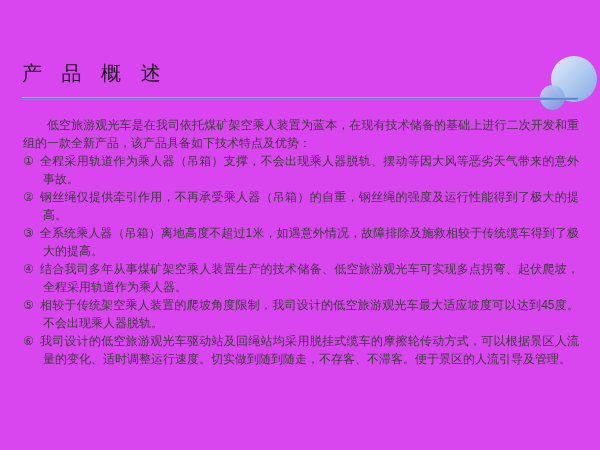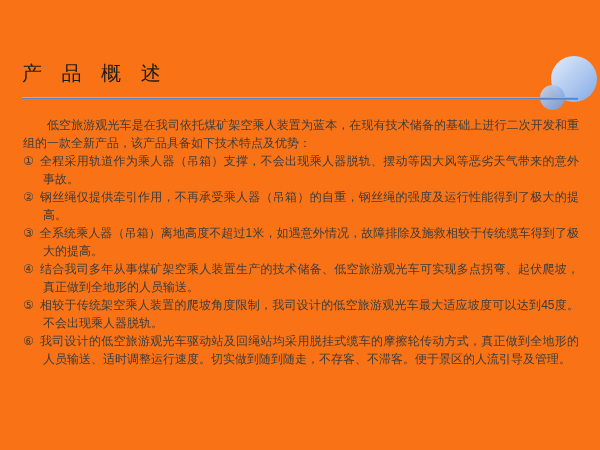--- a/index.html
+++ b/index.html
@@ -5,21 +5,21 @@
   html, body {
     margin: 0;
     padding: 0;
     background: #ffffff;
     font-family: "Liberation Sans", "DejaVu Sans", sans-serif;
   }
   .slide {
     position: relative;
     width: 600px;
     height: 450px;
-    background: #f97316;
+    background: #d946ef;
     overflow: hidden;
   }
   .page-title {
     position: absolute;
     left: 22px;
     top: 60px;
     font-size: 20px;
     letter-spacing: 7px;
     color: #1c1c1c;
     white-space: nowrap;
@@ -104,25 +104,25 @@
 
         <li class="feature-item">
           <span class="feature-marker">②</span><span>钢丝绳仅提供牵引作用，不再承受乘人器（吊箱）的自重，钢丝绳的强度及运行性能得到了极大的提高。</span>
         </li>
 
         <li class="feature-item">
           <span class="feature-marker">③</span><span>全系统乘人器（吊箱）离地高度不超过1米，如遇意外情况，故障排除及施救相较于传统缆车得到了极大的提高。</span>
         </li>
 
         <li class="feature-item">
-          <span class="feature-marker">④</span><span>结合我司多年从事煤矿架空乘人装置生产的技术储备、低空旅游观光车可实现多点拐弯、起伏爬坡，真正做到全地形的人员输送。</span>
+          <span class="feature-marker">④</span><span>结合我司多年从事煤矿架空乘人装置生产的技术储备、低空旅游观光车可实现多点拐弯、起伏爬坡，全程采用轨道作为乘人器。</span>
         </li>
 
         <li class="feature-item">
           <span class="feature-marker">⑤</span><span>相较于传统架空乘人装置的爬坡角度限制，我司设计的低空旅游观光车最大适应坡度可以达到45度。不会出现乘人器脱轨。</span>
         </li>
 
         <li class="feature-item">
-          <span class="feature-marker">⑥</span><span>我司设计的低空旅游观光车驱动站及回绳站均采用脱挂式缆车的摩擦轮传动方式，真正做到全地形的人员输送、适时调整运行速度。切实做到随到随走，不存客、不滞客。便于景区的人流引导及管理。</span>
+          <span class="feature-marker">⑥</span><span>我司设计的低空旅游观光车驱动站及回绳站均采用脱挂式缆车的摩擦轮传动方式，可以根据景区人流量的变化、适时调整运行速度。切实做到随到随走，不存客、不滞客。便于景区的人流引导及管理。</span>
         </li>
       </ul>
   </div>
 </div>
 
 </body></html>

